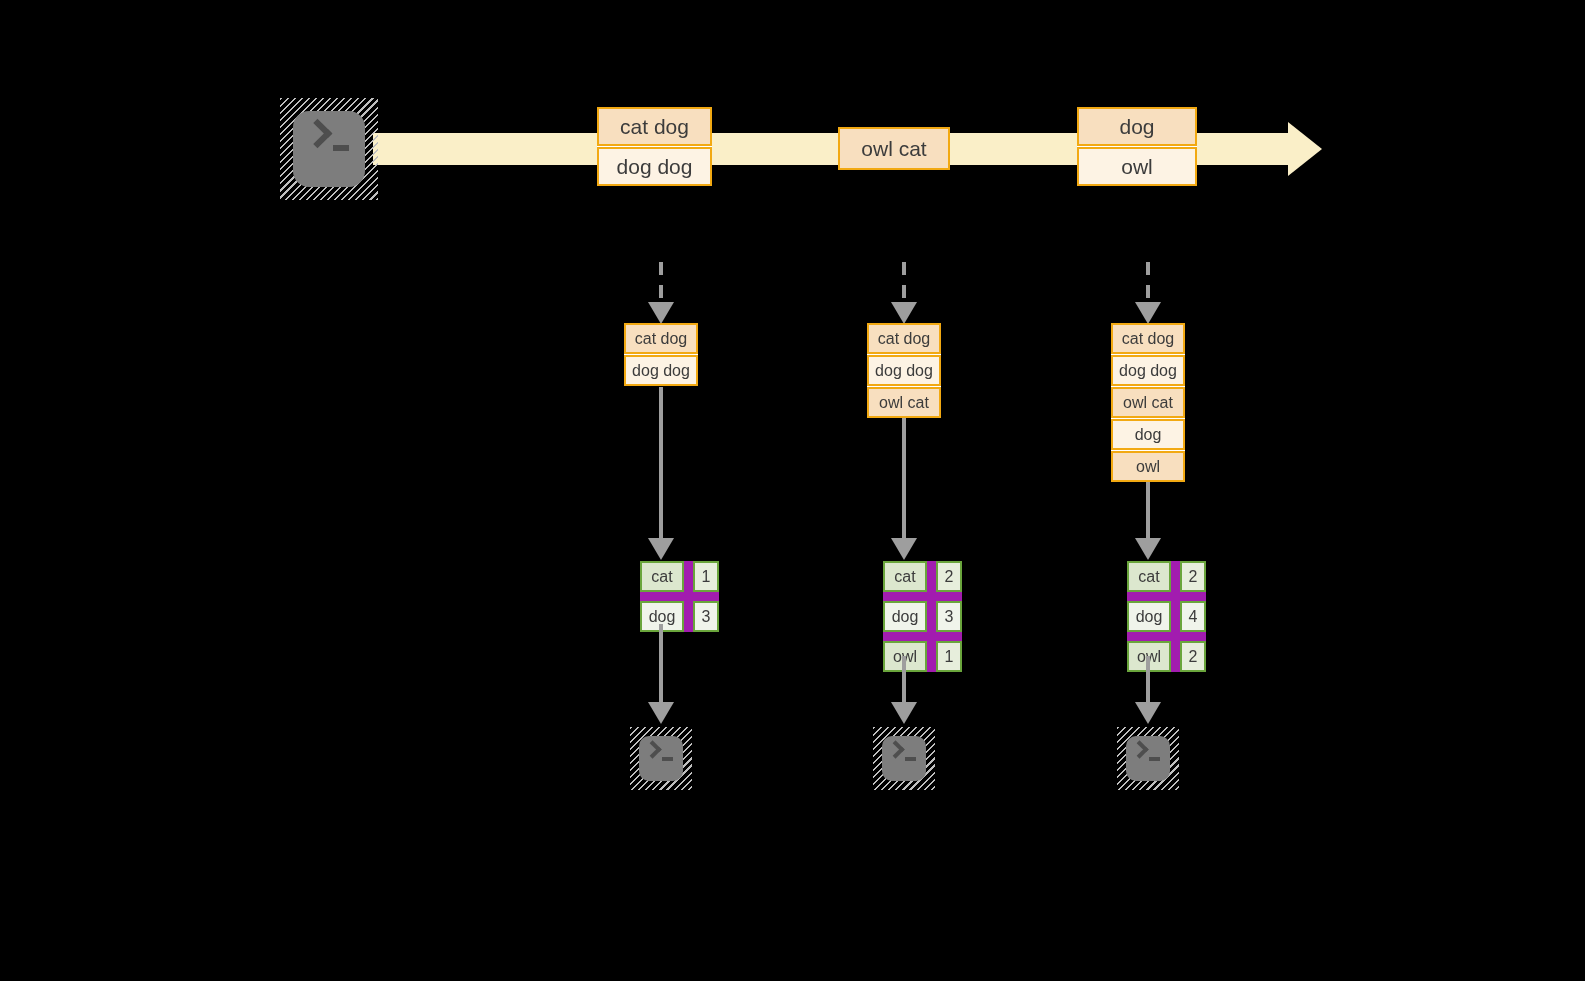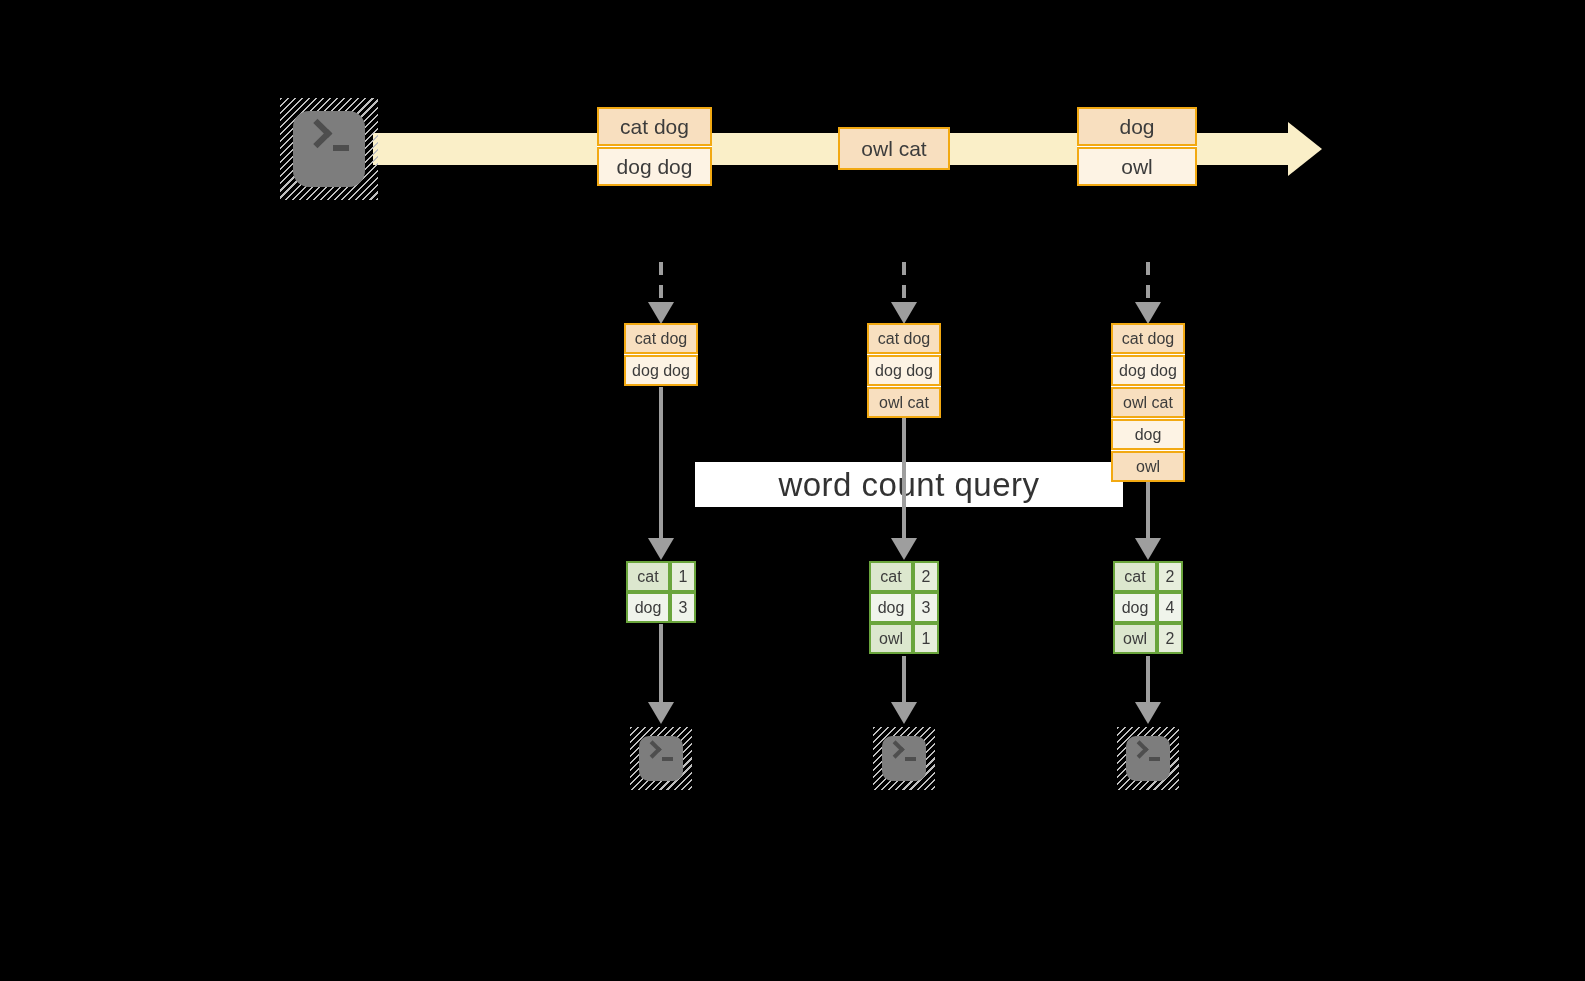--- a/index.html
+++ b/index.html
@@ -34,21 +34,21 @@
   .obox{display:flex;flex-direction:column;gap:1px;background:#ffffff;z-index:2;}
   .ocell{border:2px solid var(--orange);display:flex;align-items:center;justify-content:center;
     color:var(--text);}
   .fill-dark{background:var(--cellDark);}
   .fill-light{background:var(--cellLight);}
   .ev{width:111px;height:35px;font-size:21px;}
   .ev-owl{width:108px;height:39px;font-size:21px;}
   .mb{width:70px;height:27px;font-size:16px;}
 
   
-  .gtable{display:grid;grid-template-columns:44px 26px;gap:0;background:#eab308;z-index:2;}
+  .gtable{display:grid;grid-template-columns:44px 26px;gap:9px;background:#a21caf;z-index:2;margin-left:14px;}
   .gcell{border:2px solid var(--green);display:flex;align-items:center;justify-content:center;
     height:27px;font-size:16px;color:var(--text);}
   .gw-dark{background:var(--gDark);}
   .gn-dark{background:var(--gDarkNum);}
   .g-light{background:var(--gLight);}
 
   
   .vline{width:4px;background:var(--gray);z-index:2;}
   .vdash{width:4px;z-index:2;
     background:repeating-linear-gradient(to bottom,var(--gray) 0 13px,transparent 13px 23px);}
@@ -122,23 +122,20 @@
     <div class="ocell mb fill-dark">owl cat</div>
   </div>
   <div class="abs obox" style="left:1111px;top:323px;">
     <div class="ocell mb fill-dark">cat dog</div>
     <div class="ocell mb fill-light">dog dog</div>
     <div class="ocell mb fill-dark">owl cat</div>
     <div class="ocell mb fill-light">dog</div>
     <div class="ocell mb fill-dark">owl</div>
   </div>
 
-  <div class="abs qband">
-    <span>word count query</span>
-  </div>
 
   <div class="abs vline" style="left:659px;top:387px;height:151px;"></div>
   <div class="abs ahead" style="left:648px;top:538px;"></div>
   <div class="abs vline" style="left:902px;top:418px;height:120px;"></div>
   <div class="abs ahead" style="left:891px;top:538px;"></div>
   <div class="abs vline" style="left:1146px;top:482px;height:56px;"></div>
   <div class="abs ahead" style="left:1135px;top:538px;"></div>
 
   <div class="abs gtable" style="left:626px;top:561px;">
     <div class="gcell gw-dark">cat</div>

